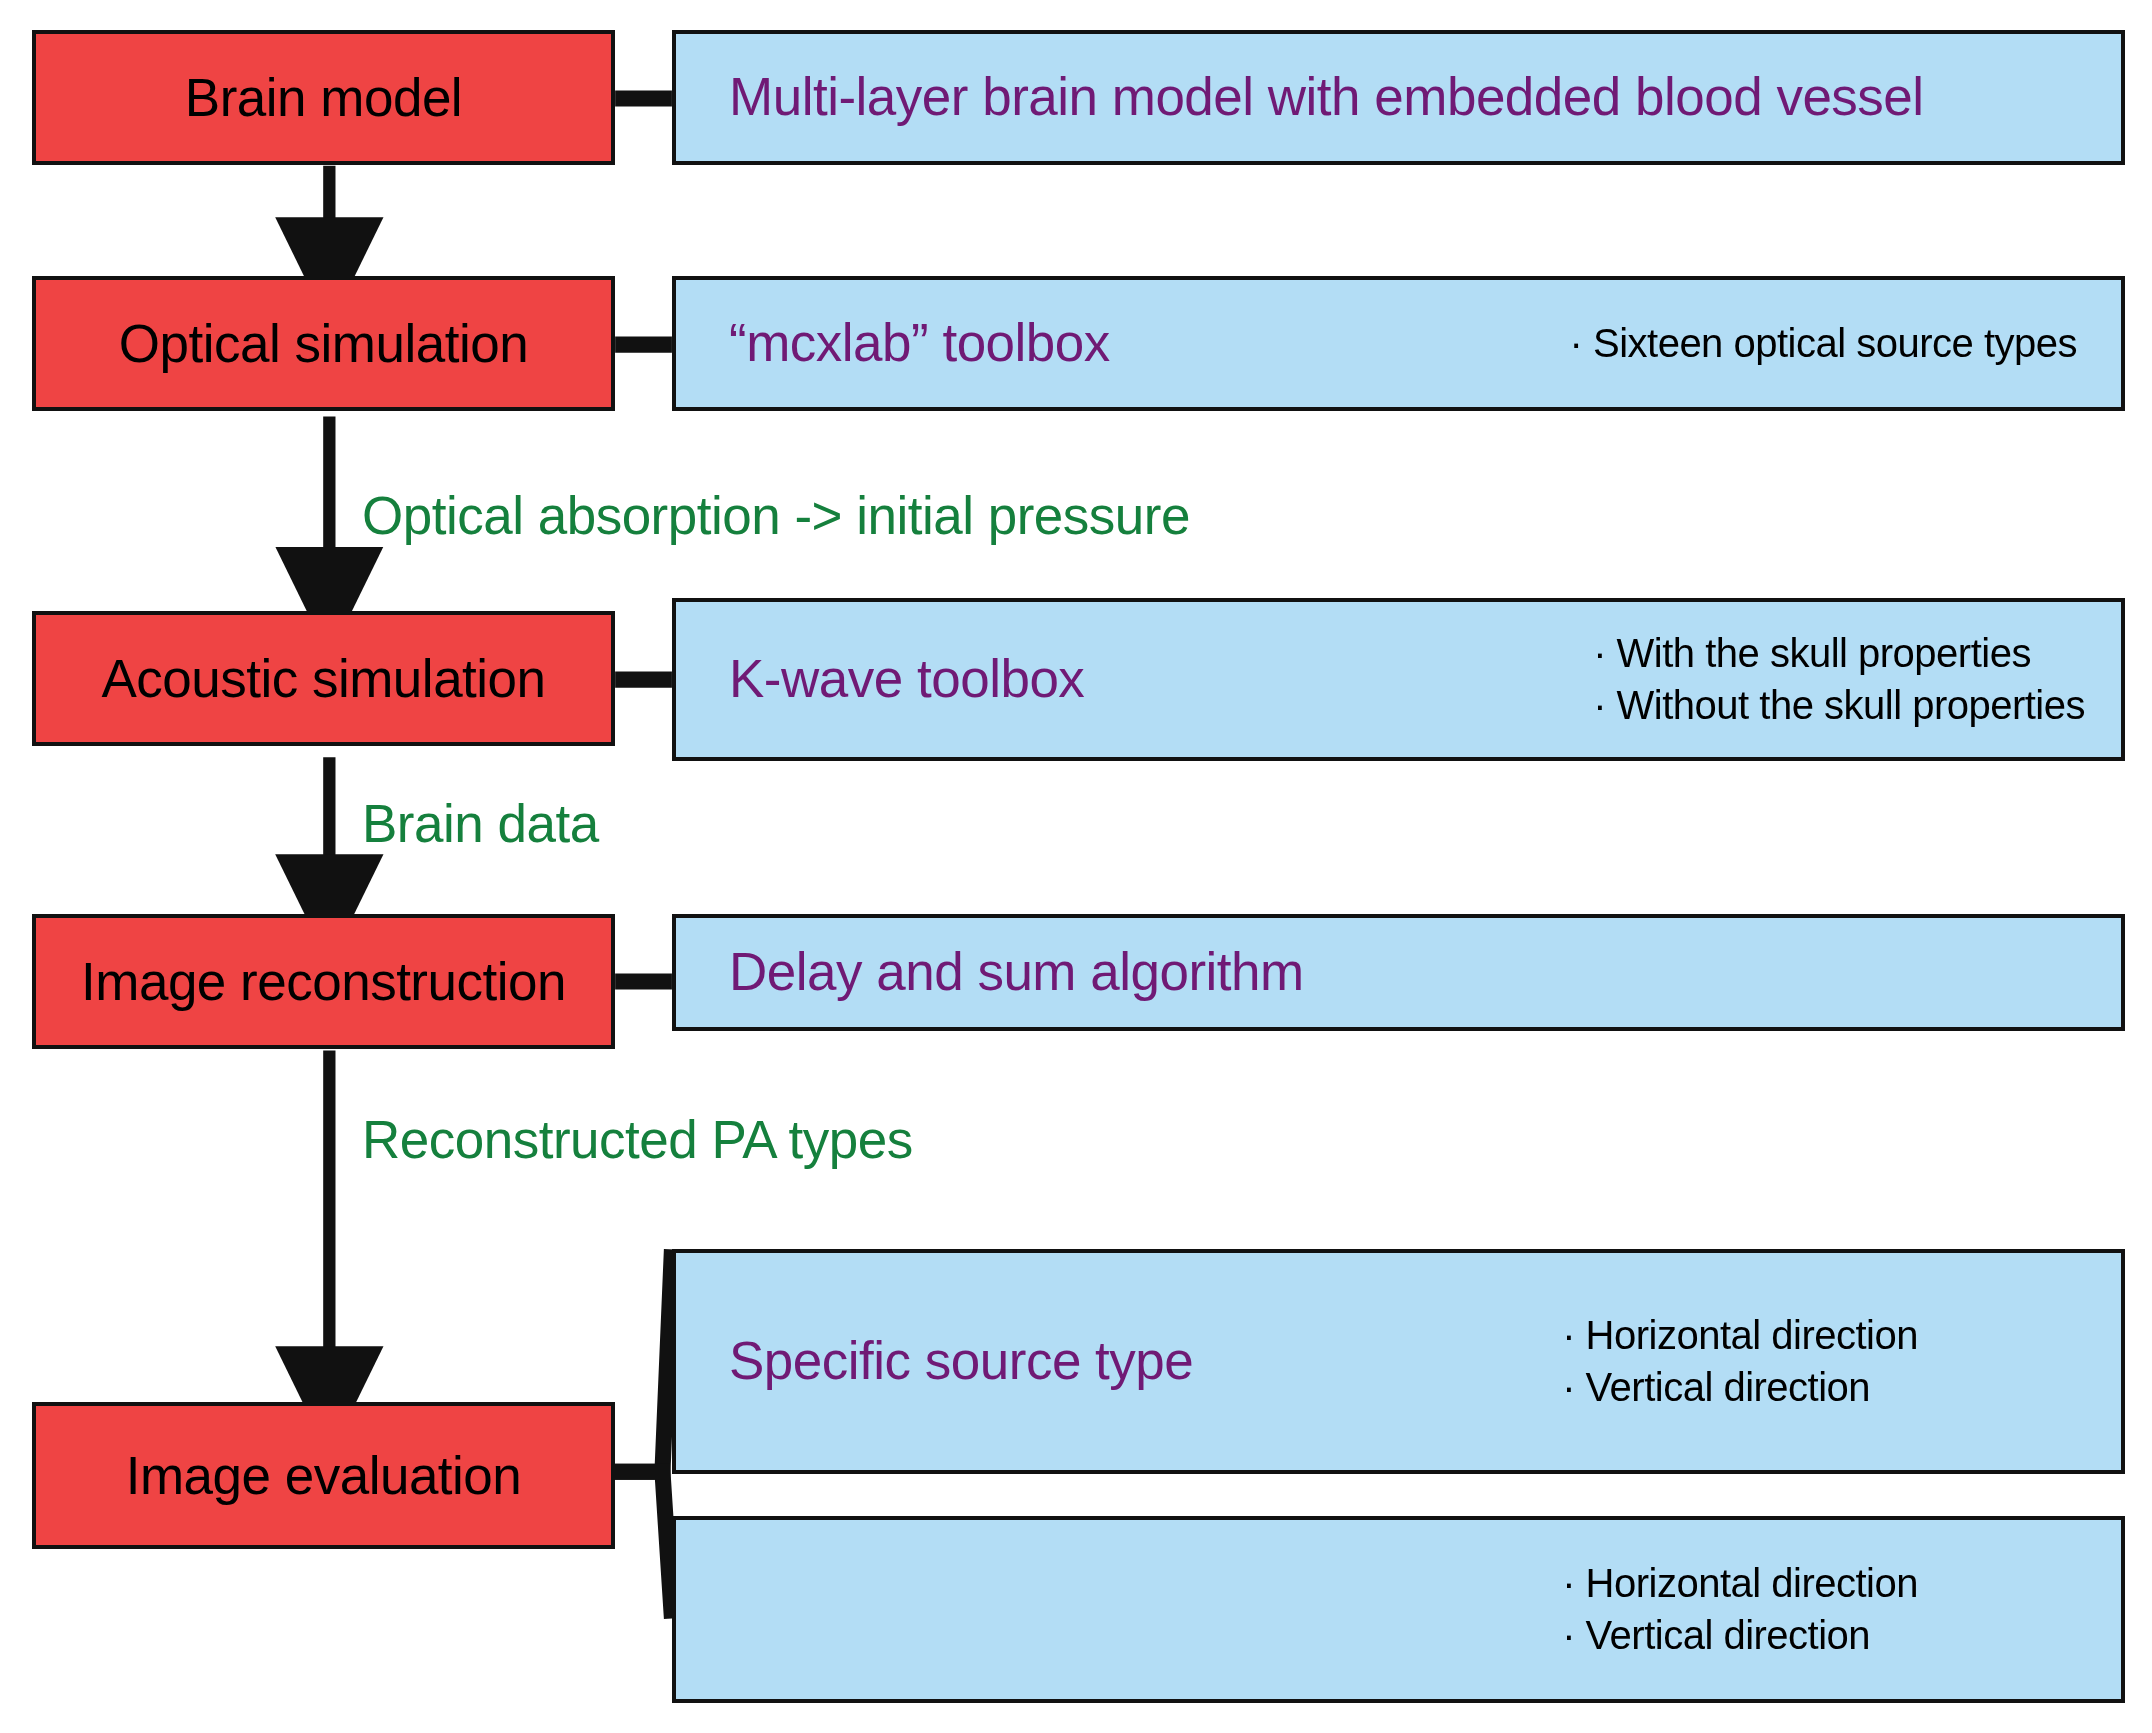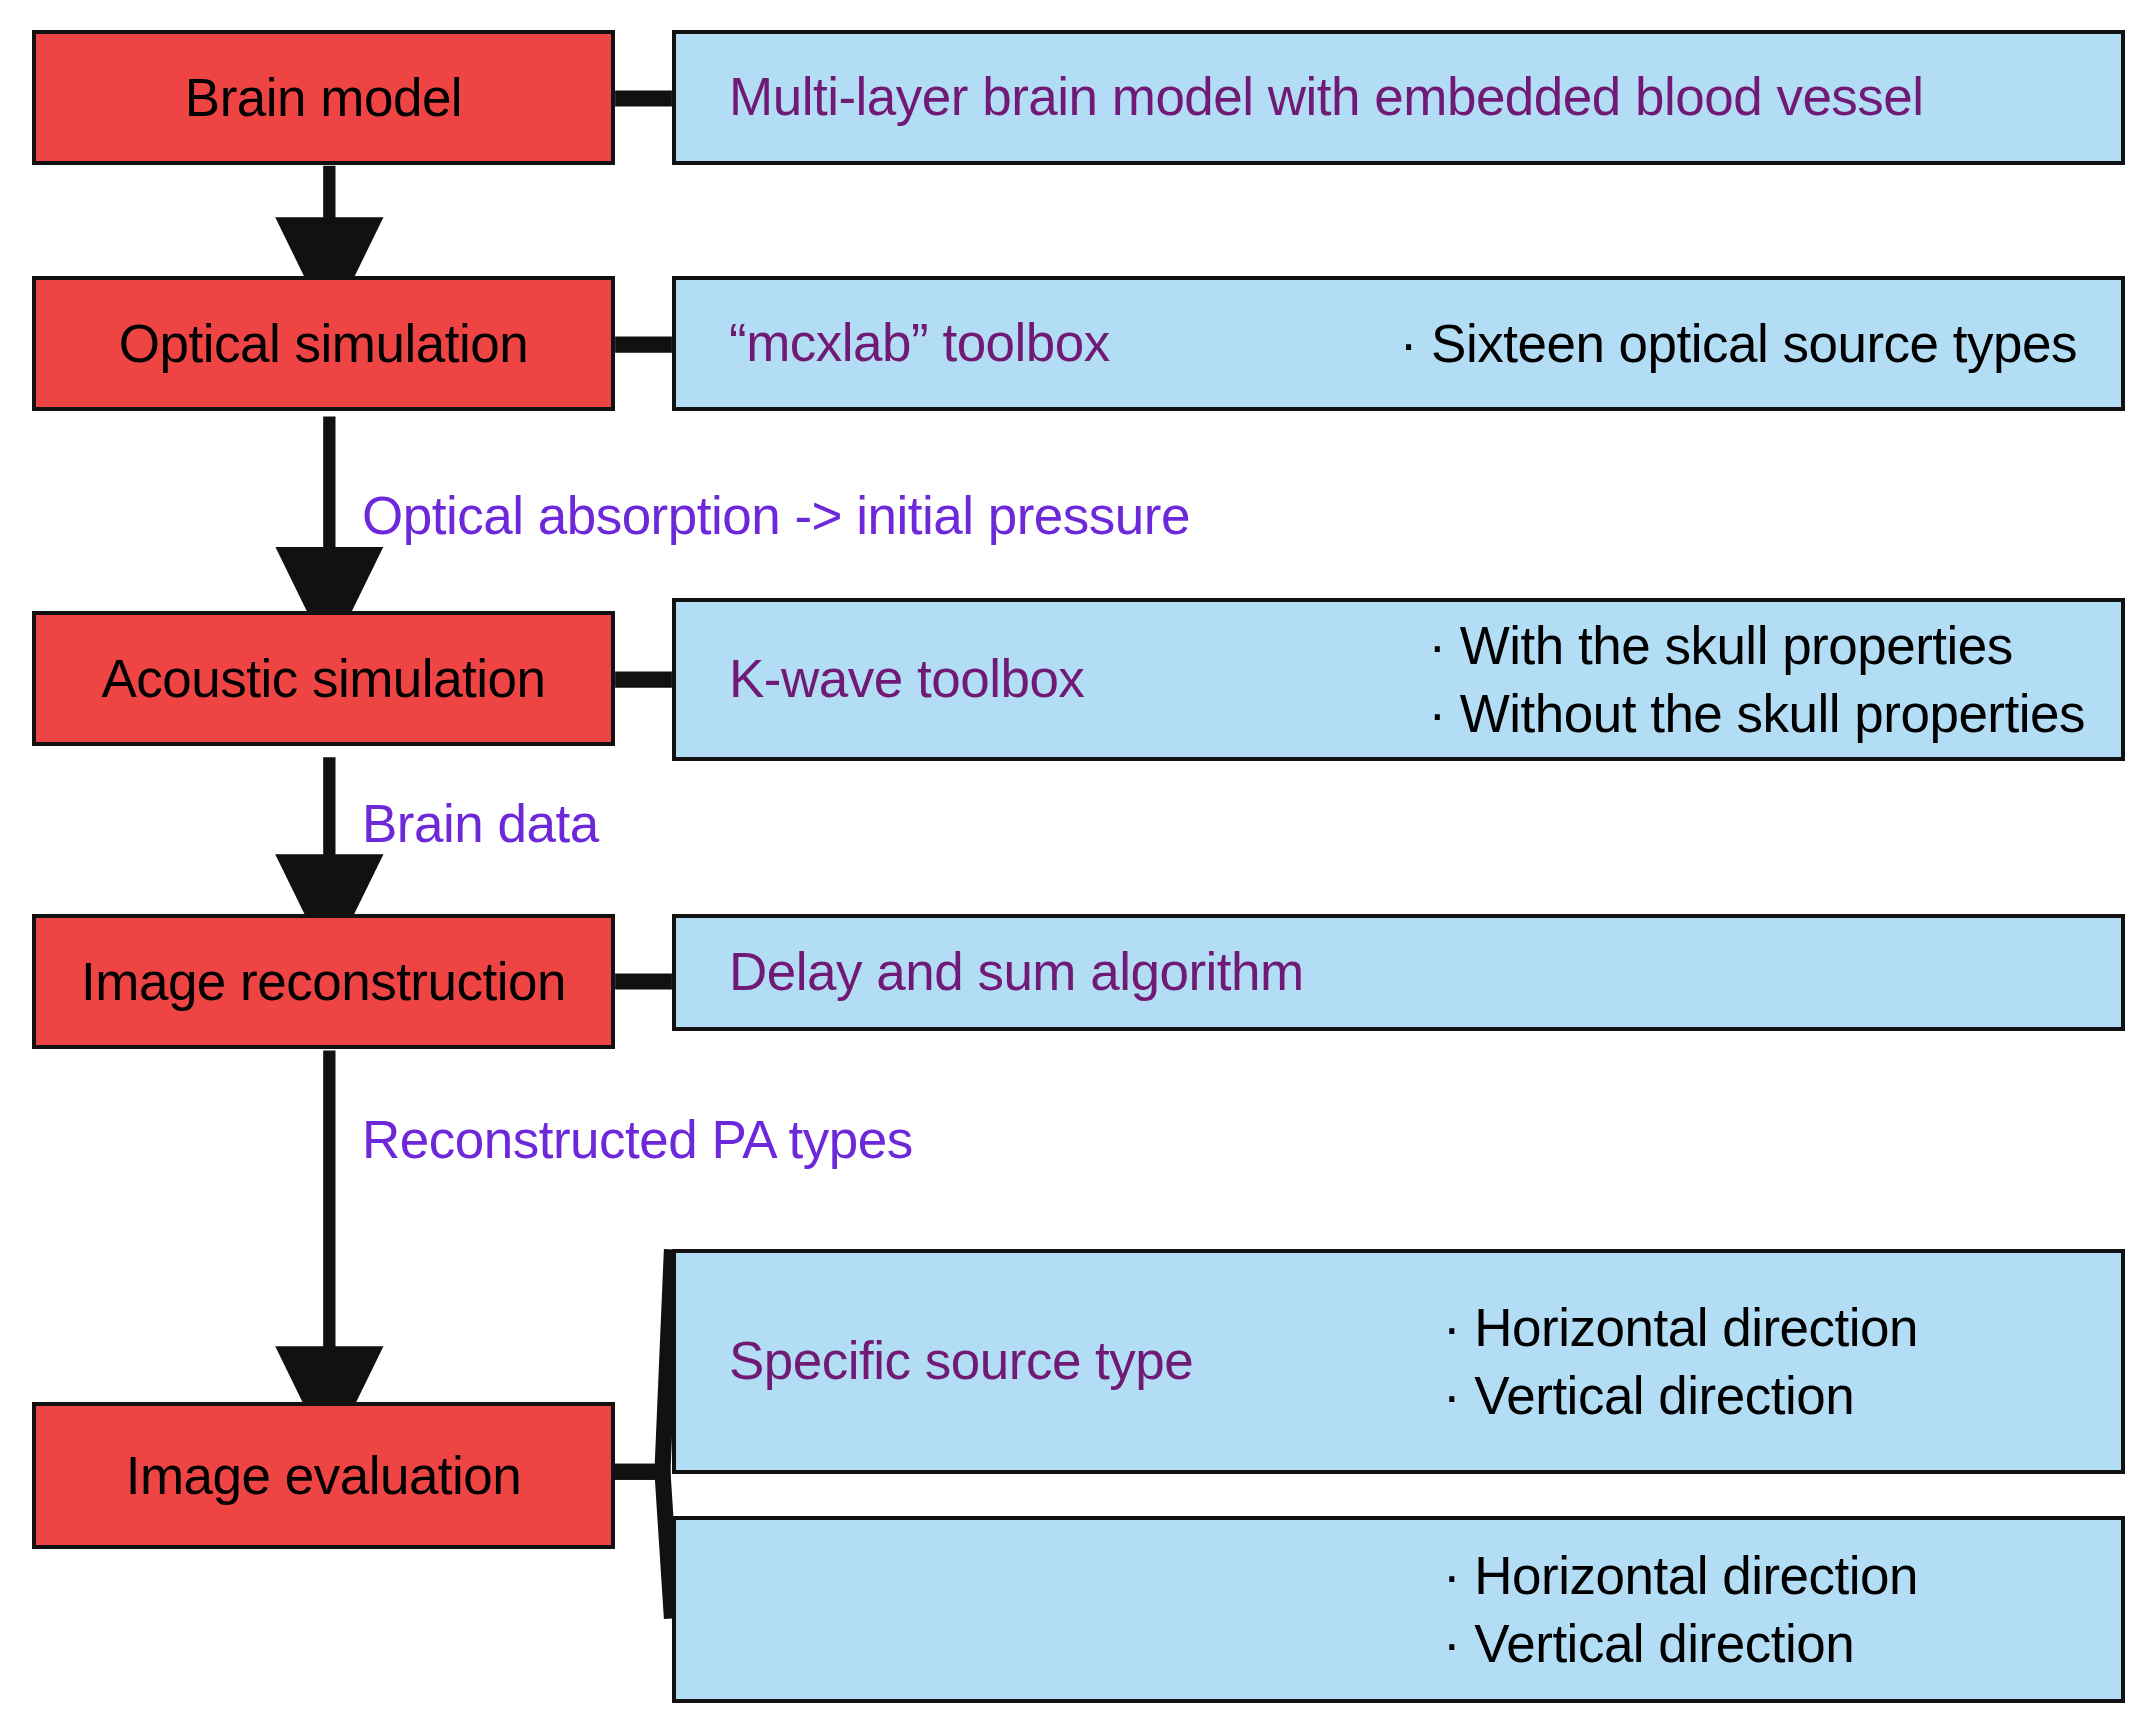--- a/index.html
+++ b/index.html
@@ -57,33 +57,33 @@
   }
   .detail-left {
     font-size: 53px;
     color: #701a75;
     line-height: 1.06;
     white-space: nowrap;
     padding-left: 53px;
     letter-spacing: -0.5px;
   }
   .detail-right {
-    font-size: 53px;
+    font-size: 40px;
     color: #000000;
     line-height: 1.28;
     white-space: nowrap;
     letter-spacing: -0.5px;
   }
   .detail-right .bullet-line {
     display: block;
   }
   .edge-label {
     position: absolute;
     font-size: 53px;
-    color: #6d28d9;
+    color: #15803d;
     white-space: nowrap;
     letter-spacing: -0.5px;
   }
 </style>
 </head>
 <body>
 
 <div id="flow">
 
   <svg id="edges" viewBox="0 0 2275 1832" xmlns="http://www.w3.org/2000/svg">

